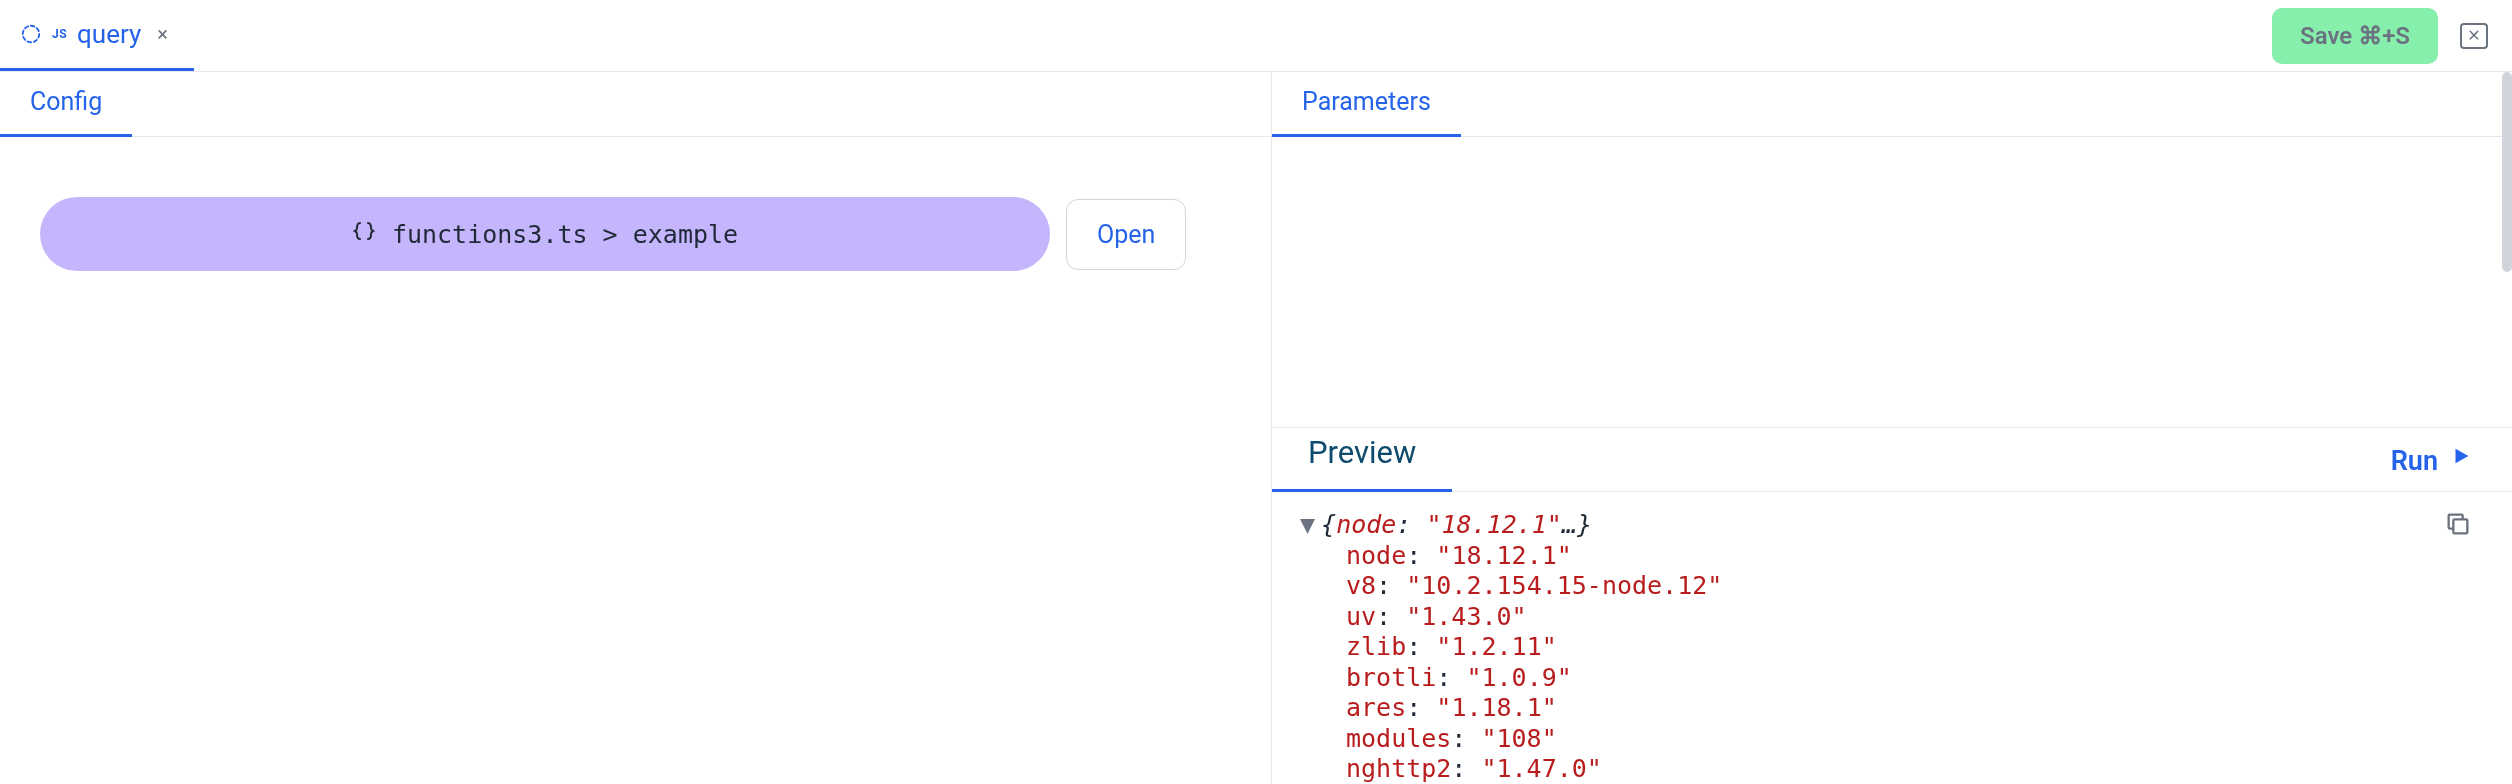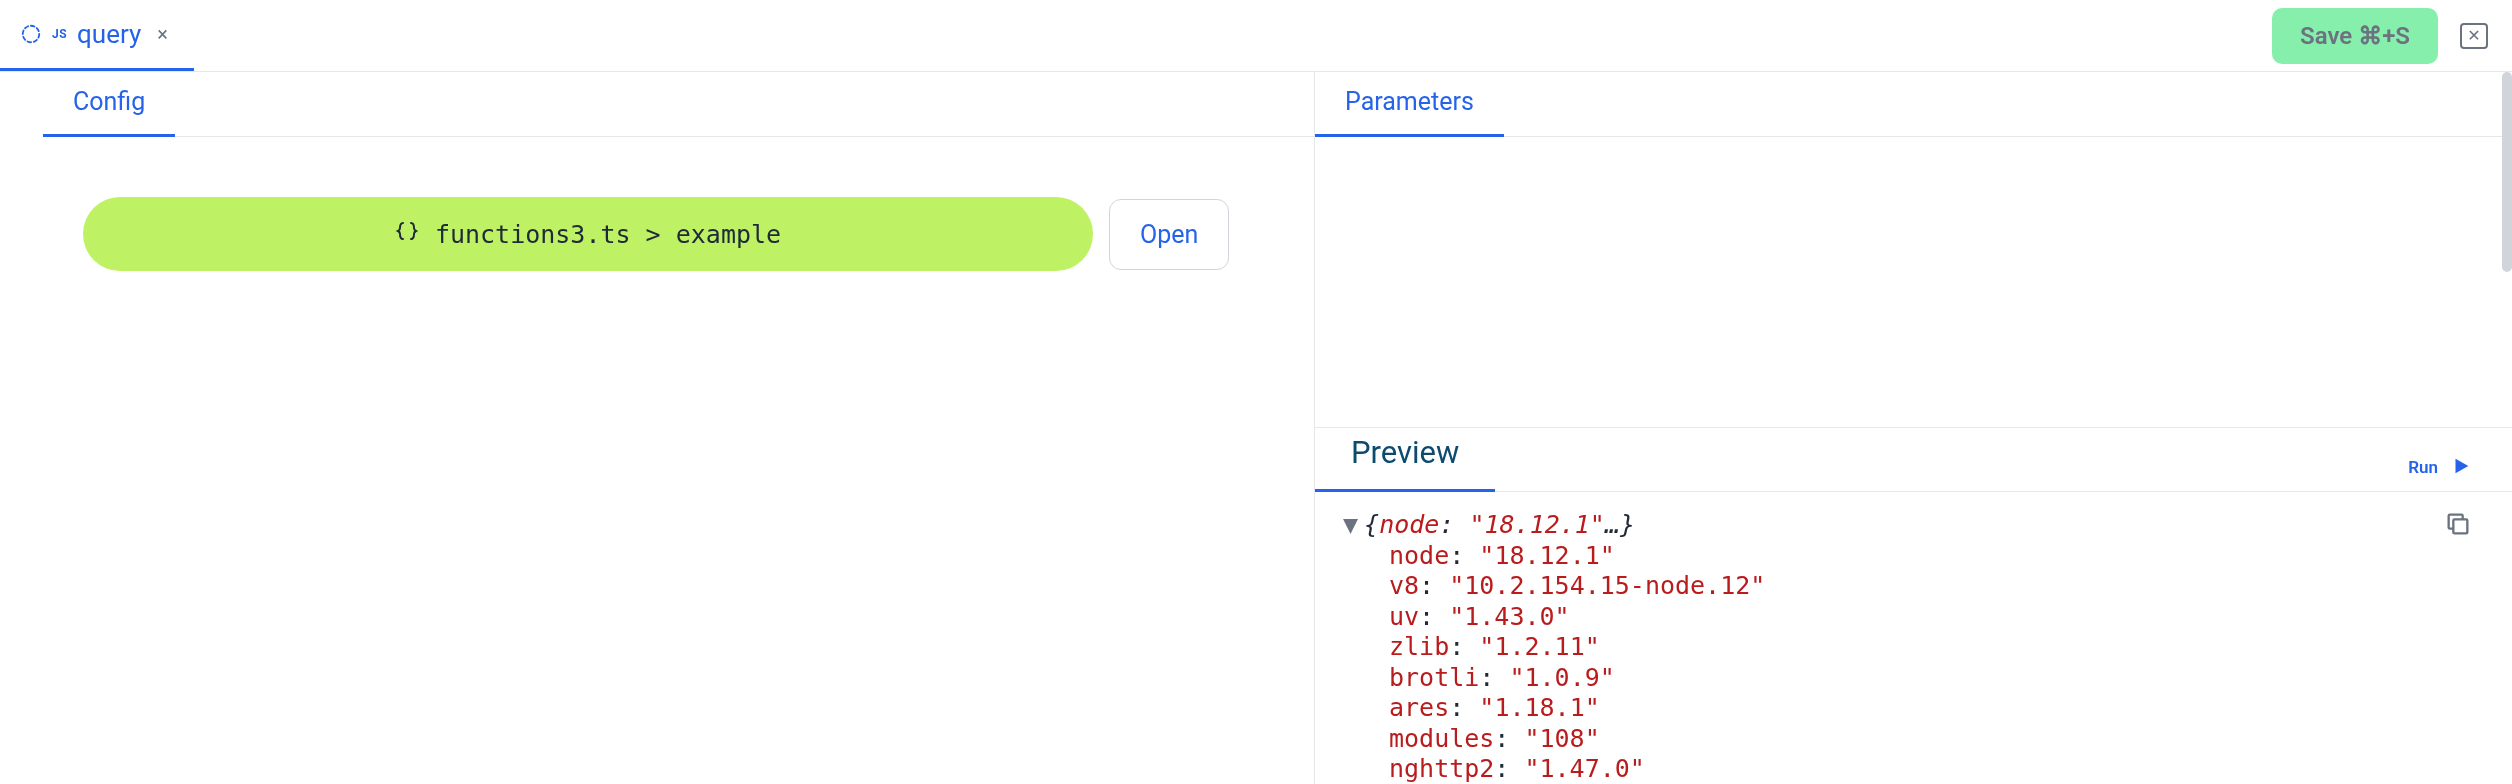--- a/index.html
+++ b/index.html
@@ -65,21 +65,20 @@
     align-items: center;
     justify-content: center;
     color: #6b7280;
     font-size: 16px;
     background: transparent;
   }
 
   .main {
     display: flex;
     height: calc(100% - 72px);
-    padding-left: 43px;
   }
   .left-pane {
     width: 1272px;
     border-right: 1px solid #e5e7eb;
     display: flex;
     flex-direction: column;
   }
   .right-pane {
     flex: 1;
     display: flex;
@@ -117,21 +116,21 @@
 
   .config-body {
     padding: 60px 40px;
     display: flex;
     align-items: center;
     gap: 16px;
   }
   .file-pill {
     flex: 0 0 auto;
     width: 1010px;
-    background: #bef264;
+    background: #c4b5fd;
     color: #1f2937;
     border-radius: 999px;
     padding: 22px 40px;
     display: flex;
     align-items: center;
     justify-content: center;
     gap: 16px;
     font-family: ui-monospace, Menlo, Consolas, monospace;
     font-size: 25px;
   }
@@ -159,24 +158,24 @@
   }
   .preview-tab {
     padding: 18px 36px;
     font-size: 31px;
     color: #0c4a6e;
     border-bottom: 3px solid #2563eb;
     margin-bottom: -1px;
   }
   .run-btn {
     display: flex;
-    align-items: flex-end;
+    align-items: flex-start;
     gap: 12px;
     color: #2563eb;
-    font-size: 17px;
+    font-size: 27px;
     font-weight: 600;
     background: transparent;
     border: none;
     cursor: pointer;
     padding: 14px 10px;
     font-family: inherit;
   }
   .run-btn svg { display: block; }
 
   .params-body {

